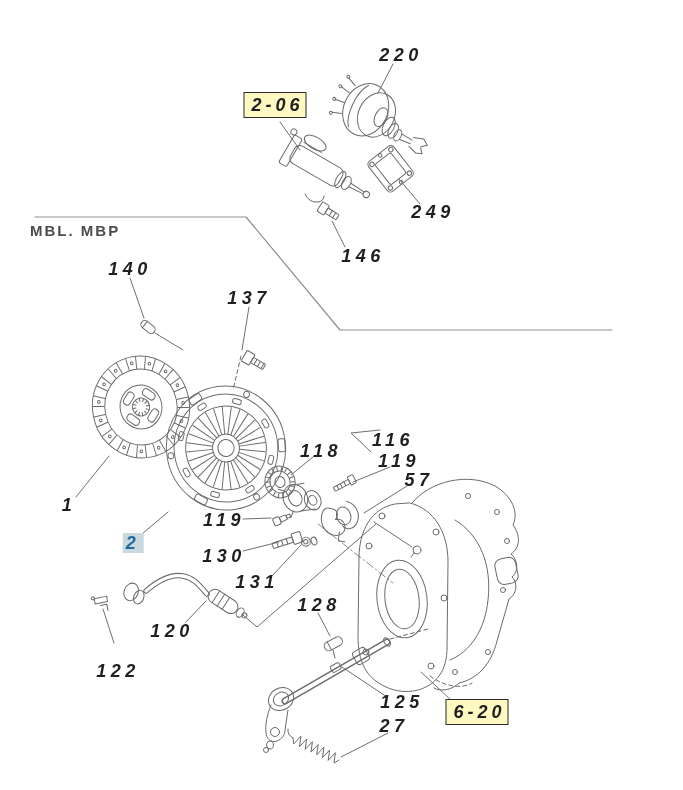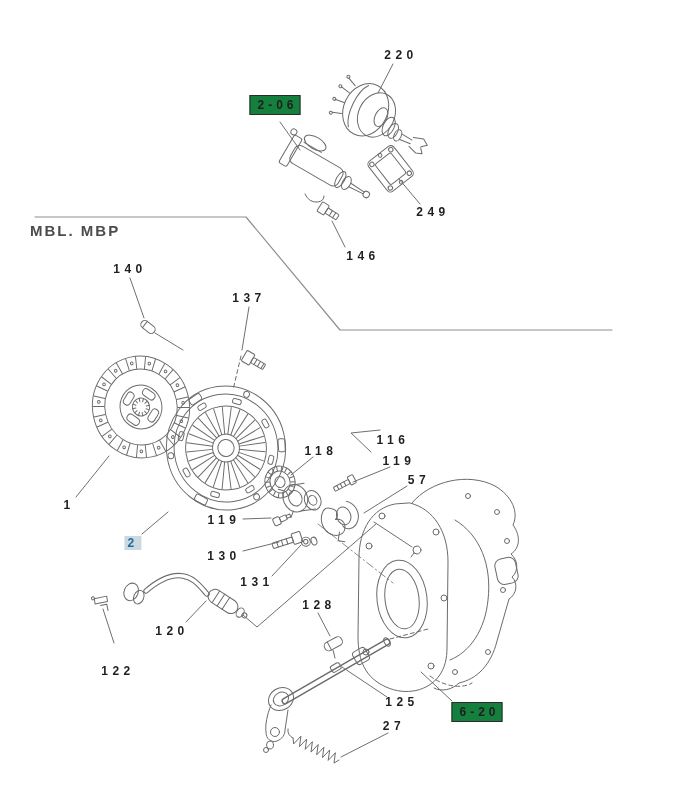--- a/index.html
+++ b/index.html
@@ -10,22 +10,22 @@
   #art .thick{stroke-width:5.5}
   #art .thick2{stroke-width:7}
   #art .white45{stroke:#ffffff;stroke-width:4.2}
   #art .white32{stroke:#ffffff;stroke-width:3.4}
   #art .leader{stroke:#6f6f6f;stroke-width:1}
   #art .divider{stroke:#8f8f8f;stroke-width:1.2}
   #art .dash{stroke-dasharray:4 3}
   #art .dashdot{stroke-dasharray:8 3 1.5 3;stroke-width:.8}
   #callout-layer{position:absolute;left:0;top:0;width:100%;height:100%;}
   .callout{position:absolute;transform:translate(-50%,-50%);white-space:nowrap;line-height:1;
-           font-size:12px;font-weight:700;letter-spacing:4.5px;color:#1f1f1f;cursor:pointer;}
-  .callout.boxed{border:1.5px solid #2b2b2b;padding:3px 2px 3px 7px;letter-spacing:4px;background:#15803d;}
+           font-size:18px;font-weight:700;letter-spacing:4.5px;color:#1f1f1f;cursor:pointer;font-style:italic;}
+  .callout.boxed{border:1.5px solid #2b2b2b;padding:3px 2px 3px 7px;letter-spacing:4px;background:#fef9c3;}
   .callout.selected{color:var(--sel-color,#1e6b9e);background:var(--sel-bg,#ccd8e0);padding:1px 3px;}
   .variant-note{position:absolute;left:30px;top:222px;font-size:15px;font-weight:700;
                 letter-spacing:2px;color:#4c4c4c;}
 </style>
 </head>
 <body>
 
 <div id="stage">
 
   <svg id="art" width="683" height="790" viewBox="0 0 683 790">

